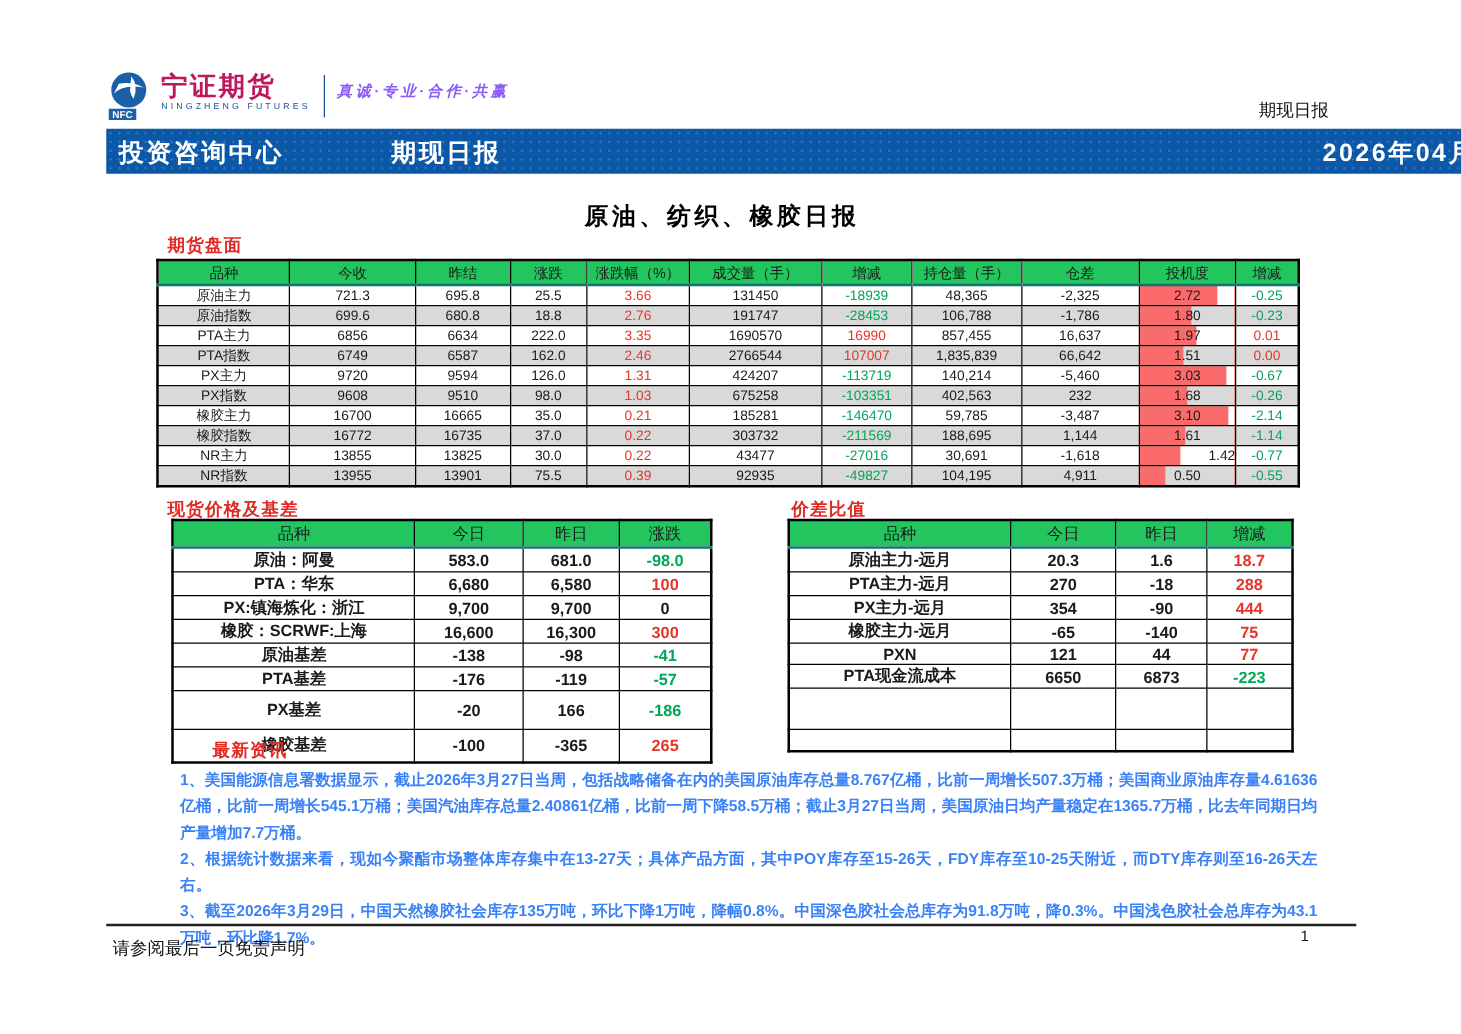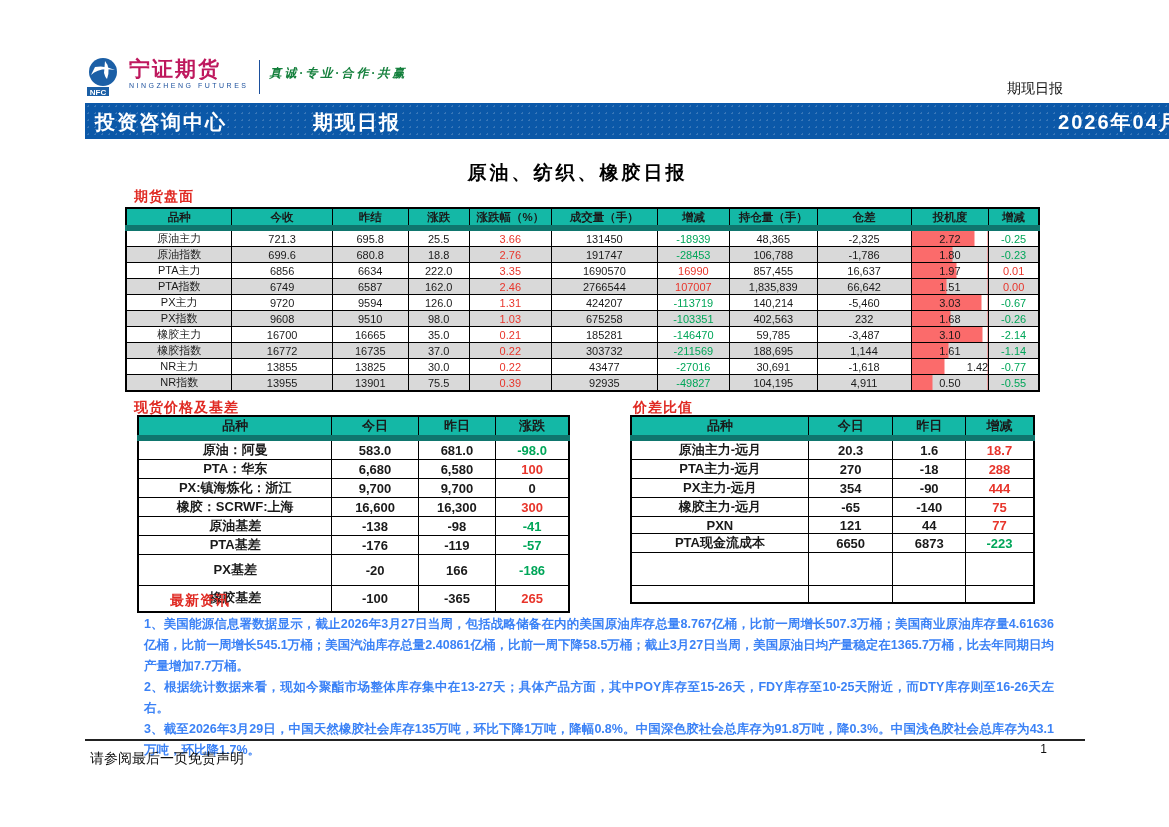--- a/index.html
+++ b/index.html
@@ -8,21 +8,21 @@
   .page { position:absolute; inset:0; background:#fff; overflow:hidden; }
 
   
   .logo-block { position:absolute; left:85px; top:57px; height:44px; display:flex; align-items:flex-start; }
   .logo-mark { width:38px; height:42px; position:relative; }
   .logo-mark svg { display:block; }
   .brand-wrap { margin-left:6px; }
   .brand-cn { font-size:21px; font-weight:bold; color:#be185d; letter-spacing:2px; line-height:24px; font-family:"Liberation Serif","DejaVu Serif",serif; }
   .brand-en { font-size:7px; color:#1b4f9c; letter-spacing:2.5px; margin-top:1px; }
   .logo-divider { width:1px; height:34px; background:#1b4f9c; margin:3px 10px 0 10px; }
-  .slogan { font-size:12px; color:#15803d; font-style:italic; font-weight:bold; letter-spacing:3px; margin-top:8px; font-family:"Liberation Serif","DejaVu Serif",serif; }
+  .slogan { font-size:12px; color:#8b5cf6; font-style:italic; font-weight:bold; letter-spacing:3px; margin-top:8px; font-family:"Liberation Serif","DejaVu Serif",serif; }
   .report-type-top { position:absolute; top:80px; right:106px; font-size:14px; color:#111; }
 
   
   .banner { position:absolute; left:85px; top:103px; width:1158px; height:36px; background:#0b58a8;
             background-image:radial-gradient(rgba(255,255,255,.18) 1px, rgba(0,0,0,0) 1px); background-size:7px 7px; }
   .banner span { position:absolute; color:#fff; font-weight:bold; font-size:20px; top:6px; letter-spacing:2px; }
   .banner-left { left:10px; }
   .banner-center { left:228px; }
   .banner-date { right:14px; letter-spacing:1px; }
 
@@ -32,21 +32,21 @@
   
   .sec-title { position:absolute; color:#e02a23; font-weight:bold; font-size:14px; letter-spacing:1px; }
   #t-futures-title { left:134px; top:188px; }
   #t-spot-title { left:134px; top:399px; }
   #t-spread-title { left:633px; top:399px; }
   #t-news-title { left:134px; top:592px;margin-left:36px; }
 
   
   table { border-collapse:collapse; table-layout:fixed; }
   th,td { border:1px solid #000; text-align:center; overflow:hidden; white-space:nowrap; }
-  thead th { background:#14b8a6; font-weight:bold; border-bottom:6px solid #0f766e; }
+  thead th { background:#22c55e; font-weight:normal; border-bottom:2px solid #0f766e; }
 
   #futures { position:absolute; left:125px; top:207px; width:915px; border:2px solid #000; font-size:11px; }
   #futures th { height:20px; font-size:11.5px; }
   #futures td { height:16px; }
   #futures tbody tr:nth-child(even) td { background-color:#d9d9d9; }
 
   #spot { position:absolute; left:137px; top:415px; width:433px; border:2px solid #000; font-size:13px; }
   #spot th, #spread th { height:22px; font-size:13px; }
   #spot td, #spread td { height:17px; font-weight:bold; }
   #spot tbody tr:nth-child(7) td { height:31px; }

